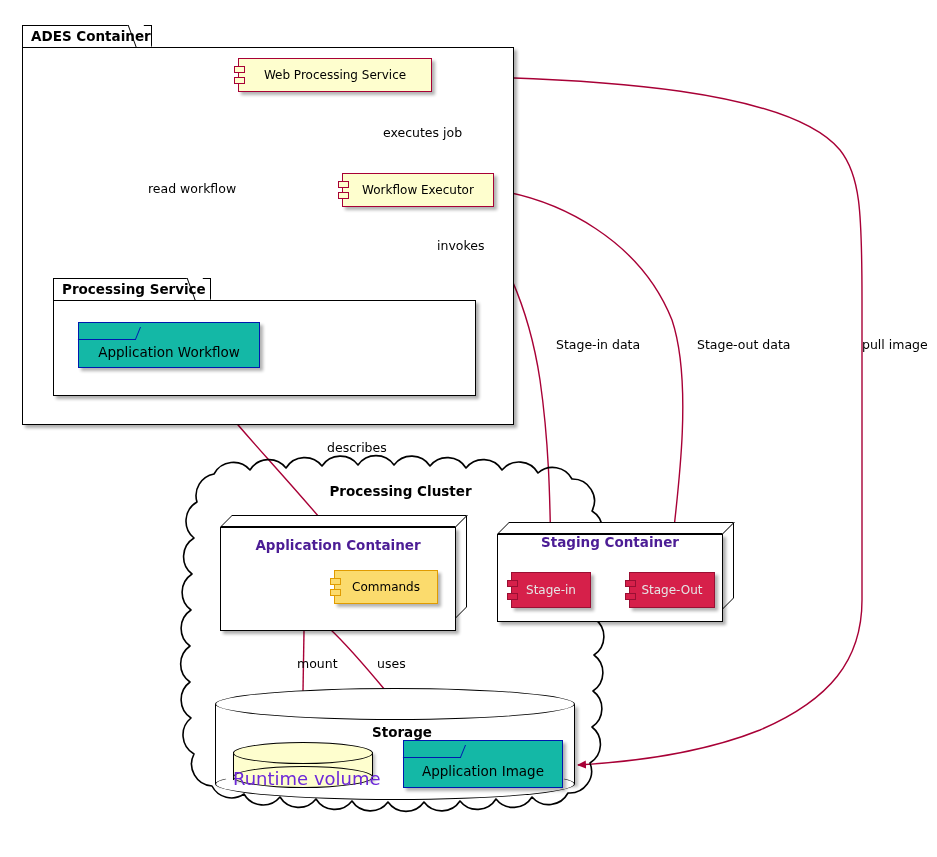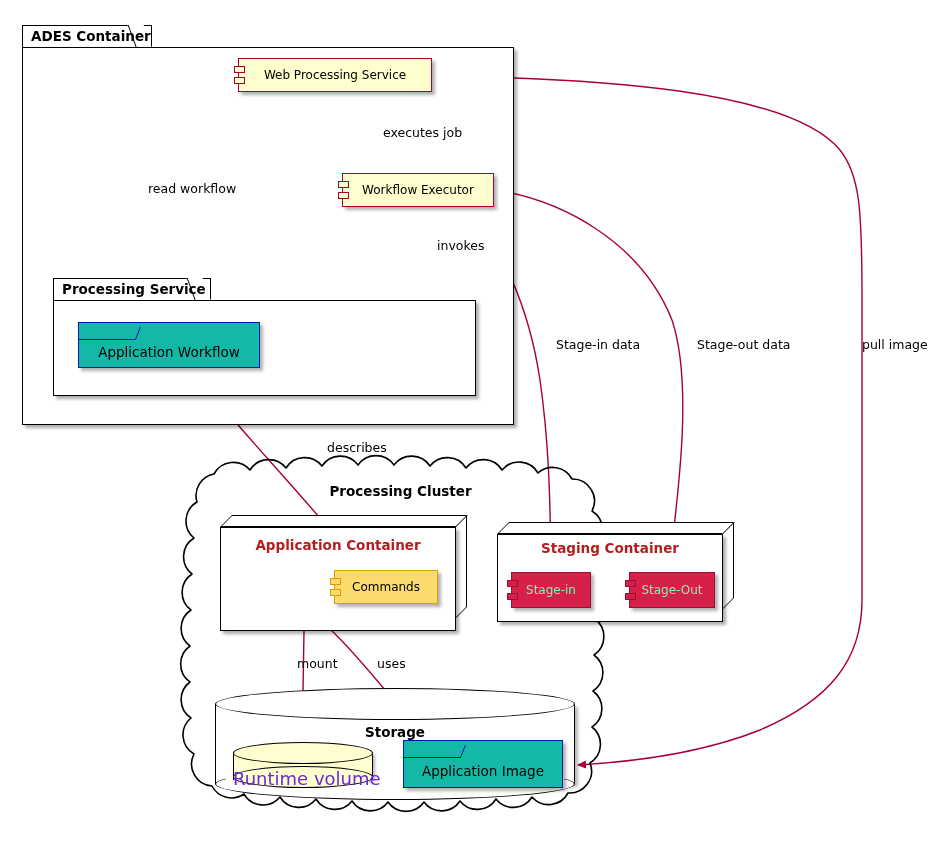--- a/index.html
+++ b/index.html
@@ -121,21 +121,21 @@
   .comp-gold {
     background: #FBDB6D;
     border: 1.6px solid #E09B00;
     color: #000000;
   }
   .comp-gold .lug { background: #FBDB6D; border: 1.6px solid #E09B00; }
 
   .comp-red {
     background: #D6204A;
     border: 1.6px solid #9A0F33;
-    color: #86efac;
+    color: #e5e5e5;
   }
   .comp-red .lug { background: #D6204A; border: 1.6px solid #9A0F33; }
 
   
   .artifact {
     position: absolute;
     background: #14b8a6;
     border: 1.8px solid #0019AF;
     box-sizing: border-box;
     box-shadow: 3px 3px 3px rgba(0,0,0,0.3);
@@ -186,21 +186,21 @@
     box-shadow: 3px 3px 3px rgba(0,0,0,0.32);
   }
   .node3d .n3-title {
     position: absolute;
     left: 0;
     right: 0;
     top: 8px;
     text-align: center;
     font-size: 13.5px;
     font-weight: bold;
-    color: #b91c1c;
+    color: #4c1d95;
     white-space: nowrap;
   }
 
   
   .cyl {
     position: absolute;
   }
   .cyl-body {
     position: absolute;
     left: 0;
@@ -218,20 +218,21 @@
   }
   .cyl-title {
     position: absolute;
     left: 0;
     right: 5px;
     text-align: center;
     font-size: 13.5px;
     font-weight: bold;
     color: #000000;
     white-space: nowrap;
+    padding-left: 7px;
   }
 
   
   .cyl-small .cyl-body { background: #FEFECE; border-left-color: #000000; border-right-color: #000000; }
   .cyl-small .cyl-ellipse { background: #FEFECE; }
   .cyl-small-label {
     position: absolute;
     left: 0;
     right: 0;
     text-align: center;
@@ -386,21 +387,21 @@
       <div class="lug bottom"></div>
       <span>Commands</span>
     </div>
 
     <div class="node3d" style="left:497px; top:522px; width:238px; height:100px;">
       <div class="n3-top" style="left:0px; top:0px; width:226px; height:12px;
            transform: skewX(-45deg); transform-origin: bottom left;"></div>
       <div class="n3-side" style="left:225px; top:12px; width:12px; height:76px;
            transform: skewY(-45deg); transform-origin: top left;"></div>
       <div class="n3-front" style="left:0px; top:12px; width:226px; height:88px;"></div>
-      <div class="n3-title" style="top:18px; width:226px;">Staging Container</div>
+      <div class="n3-title" style="top:12px; width:226px;">Staging Container</div>
     </div>
 
     <div class="component comp-red" style="left:511px; top:572px; width:80px; height:36px;">
       <div class="lug top"></div>
       <div class="lug bottom"></div>
       <span>Stage-in</span>
     </div>
 
     <div class="component comp-red" style="left:629px; top:572px; width:86px; height:36px;">
       <div class="lug top"></div>

